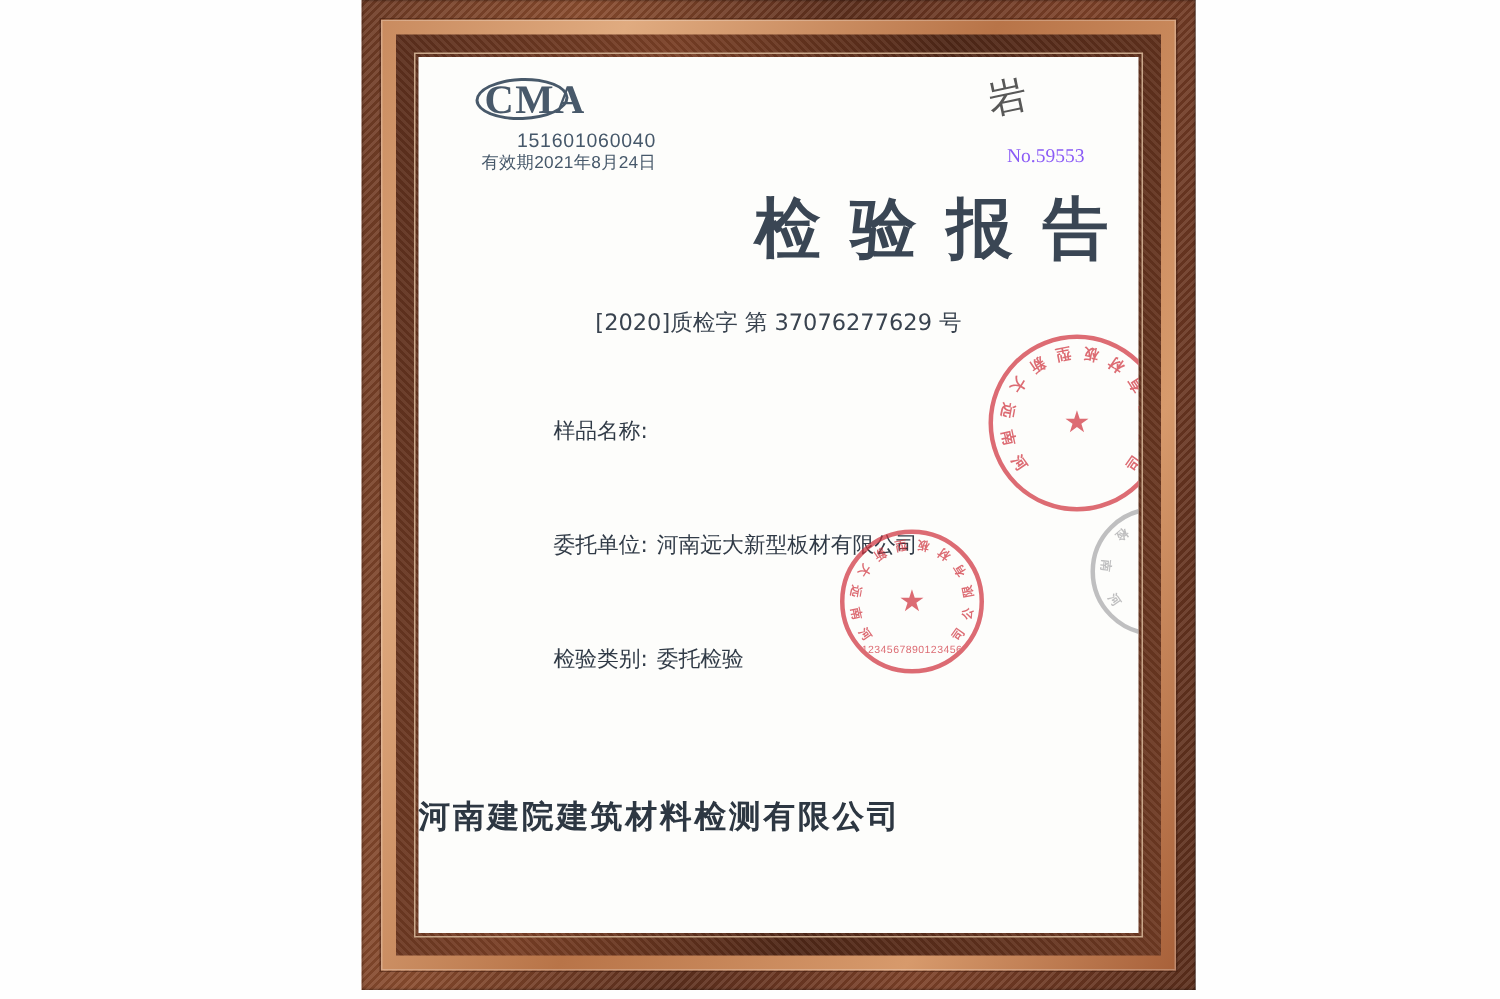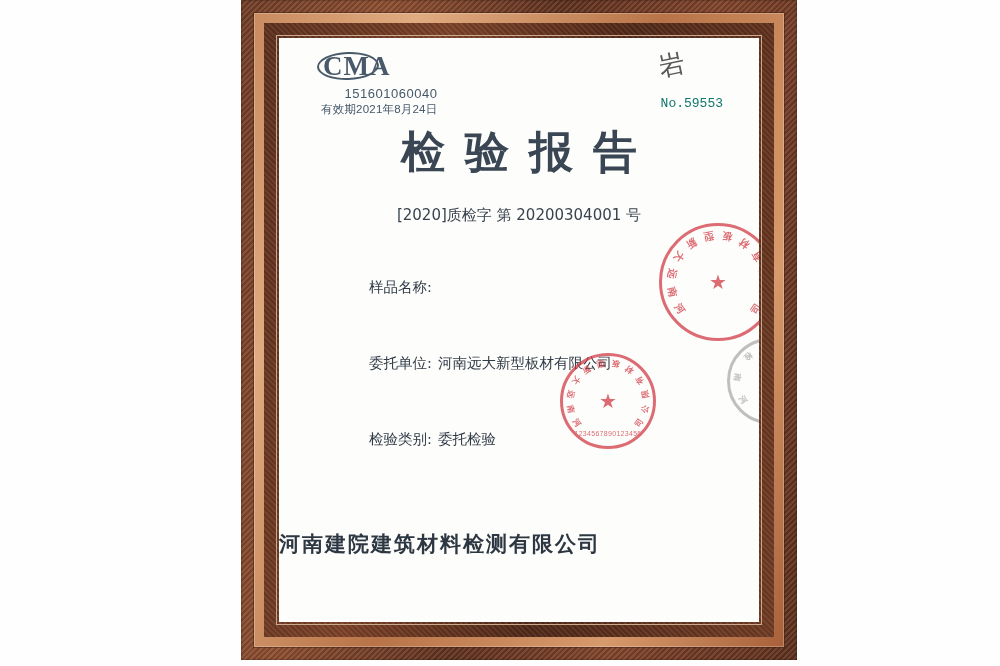--- a/index.html
+++ b/index.html
@@ -126,43 +126,43 @@
     font-size: 11.5px;
     letter-spacing: .2px;
     color: #46586a;
   }
 
   .report-no {
     position: absolute;
     right: 36px;
     top: 58px;
     font-size: 13px;
-    color: #0f766e;
-    font-family: Liberation Mono, monospace;
+    color: #8b5cf6;
+    font-family: Liberation Serif, serif;
   }
 
   .handwriting {
     position: absolute;
     right: 60px;
     top: 8px;
     width: 40px;
     height: 40px;
     color: #2f2f2f;
     font-family: "Liberation Serif", serif;
     font-size: 26px;
     transform: rotate(-12deg);
     opacity: .8;
   }
 
   
   .doc-title {
     position: absolute;
     left: 0; right: 0;
     top: 85px;
-    text-align: center;
+    text-align: right;
     font-family: "DejaVu Serif", serif;
     font-size: 44px;
     font-weight: bold;
     letter-spacing: 20px;
     text-indent: 20px;
     color: #3a4654;
   }
 
   .doc-subtitle {
     position: absolute;
@@ -308,21 +308,21 @@
         </div>
         <div class="cma-number">151601060040</div>
         <div class="cma-valid">有效期2021年8月24日</div>
       </div>
 
       <div class="handwriting">岩</div>
 
       <div class="report-no">No.59553</div>
 
       <div class="doc-title">检验报告</div>
-      <div class="doc-subtitle">[2020]质检字  第 20200304001 号</div>
+      <div class="doc-subtitle">[2020]质检字  第 37076277629 号</div>
 
       <div class="fields">
         <div class="field-row">
           <div class="field-inner">
             <span class="field-label">样品名称:</span>
           </div>
         </div>
         <div class="field-row">
           <div class="field-inner">
             <span class="field-label">委托单位:</span>

